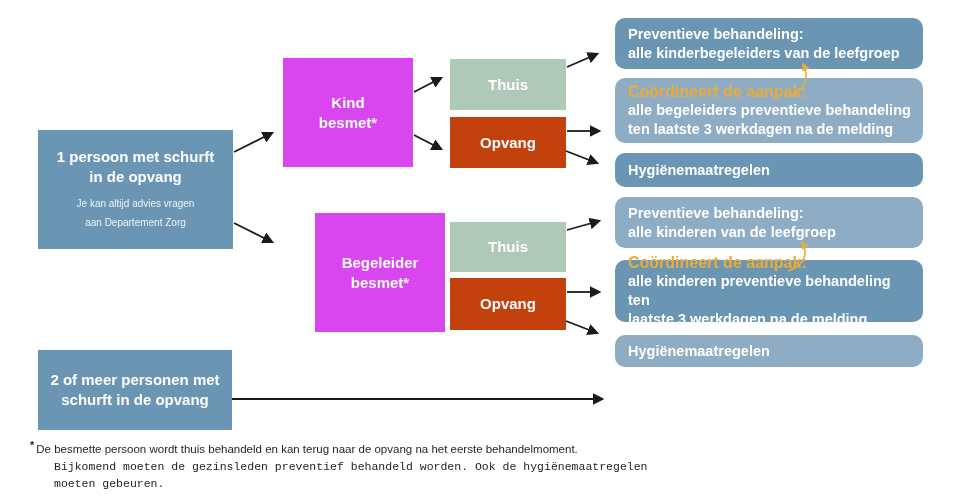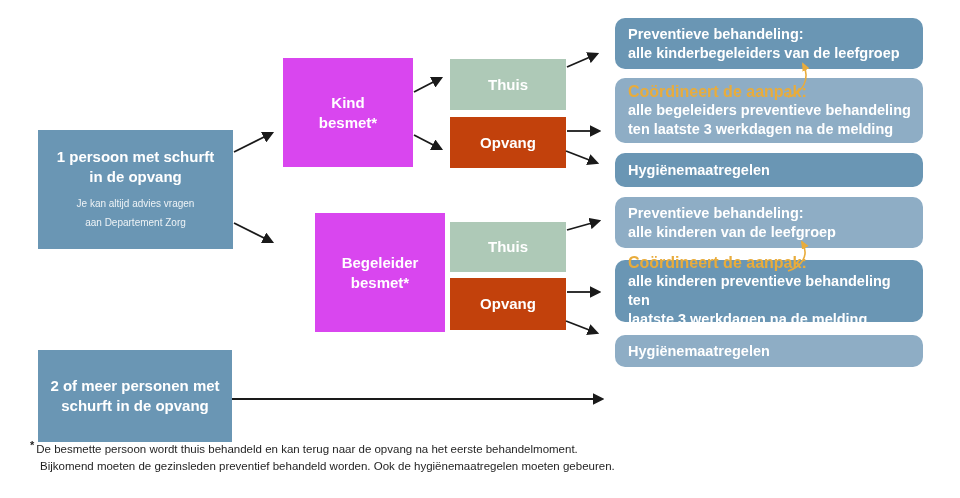--- a/index.html
+++ b/index.html
@@ -19,35 +19,35 @@
   .t-bold{font-weight:700;font-size:15px;line-height:20px;}
   .t-sub{font-weight:400;font-size:10px;line-height:19px;color:#eef3f6;margin-top:7px;}
   .t-out{font-weight:700;font-size:14.5px;line-height:19px;}
   .accent{color:#e9ac3b;font-weight:700;font-size:16px;line-height:19px;}
   .overlay{position:absolute;left:0;top:0;pointer-events:none;}
   .footnote{
     position:absolute;left:30px;top:437px;width:640px;color:#1f1f1f;
     font-size:11.5px;line-height:17px;font-weight:400;
   }
   .footnote .star{font-weight:700;vertical-align:4px;font-size:11px;margin-right:2px;}
-  .footnote .l2{margin-left:10px;}
+  .footnote .l2{margin-left:24px;font-family:Liberation Mono, monospace;}
 </style>
 </head>
 <body>
 
 <div class="canvas">
 
   <div class="box blue-dark center" style="left:38px;top:130px;width:195px;height:119px;">
     <div class="t-bold pre">1 persoon met schurft
 in de opvang</div>
     <div class="t-sub pre">Je kan altijd advies vragen
 aan Departement Zorg</div>
   </div>
 
-  <div class="box blue-dark center" style="left:38px;top:350px;width:194px;height:92px;">
+  <div class="box blue-dark center" style="left:38px;top:350px;width:194px;height:80px;">
     <div class="t-bold pre">2 of meer personen met
 schurft in de opvang</div>
   </div>
 
   <div class="box salmon center" style="left:283px;top:58px;width:130px;height:109px;">
     <div class="t-bold pre">Kind
 besmet*</div>
   </div>
 
   <div class="box salmon center" style="left:283px;top:213px;width:130px;height:119px;margin-left:32px;">

